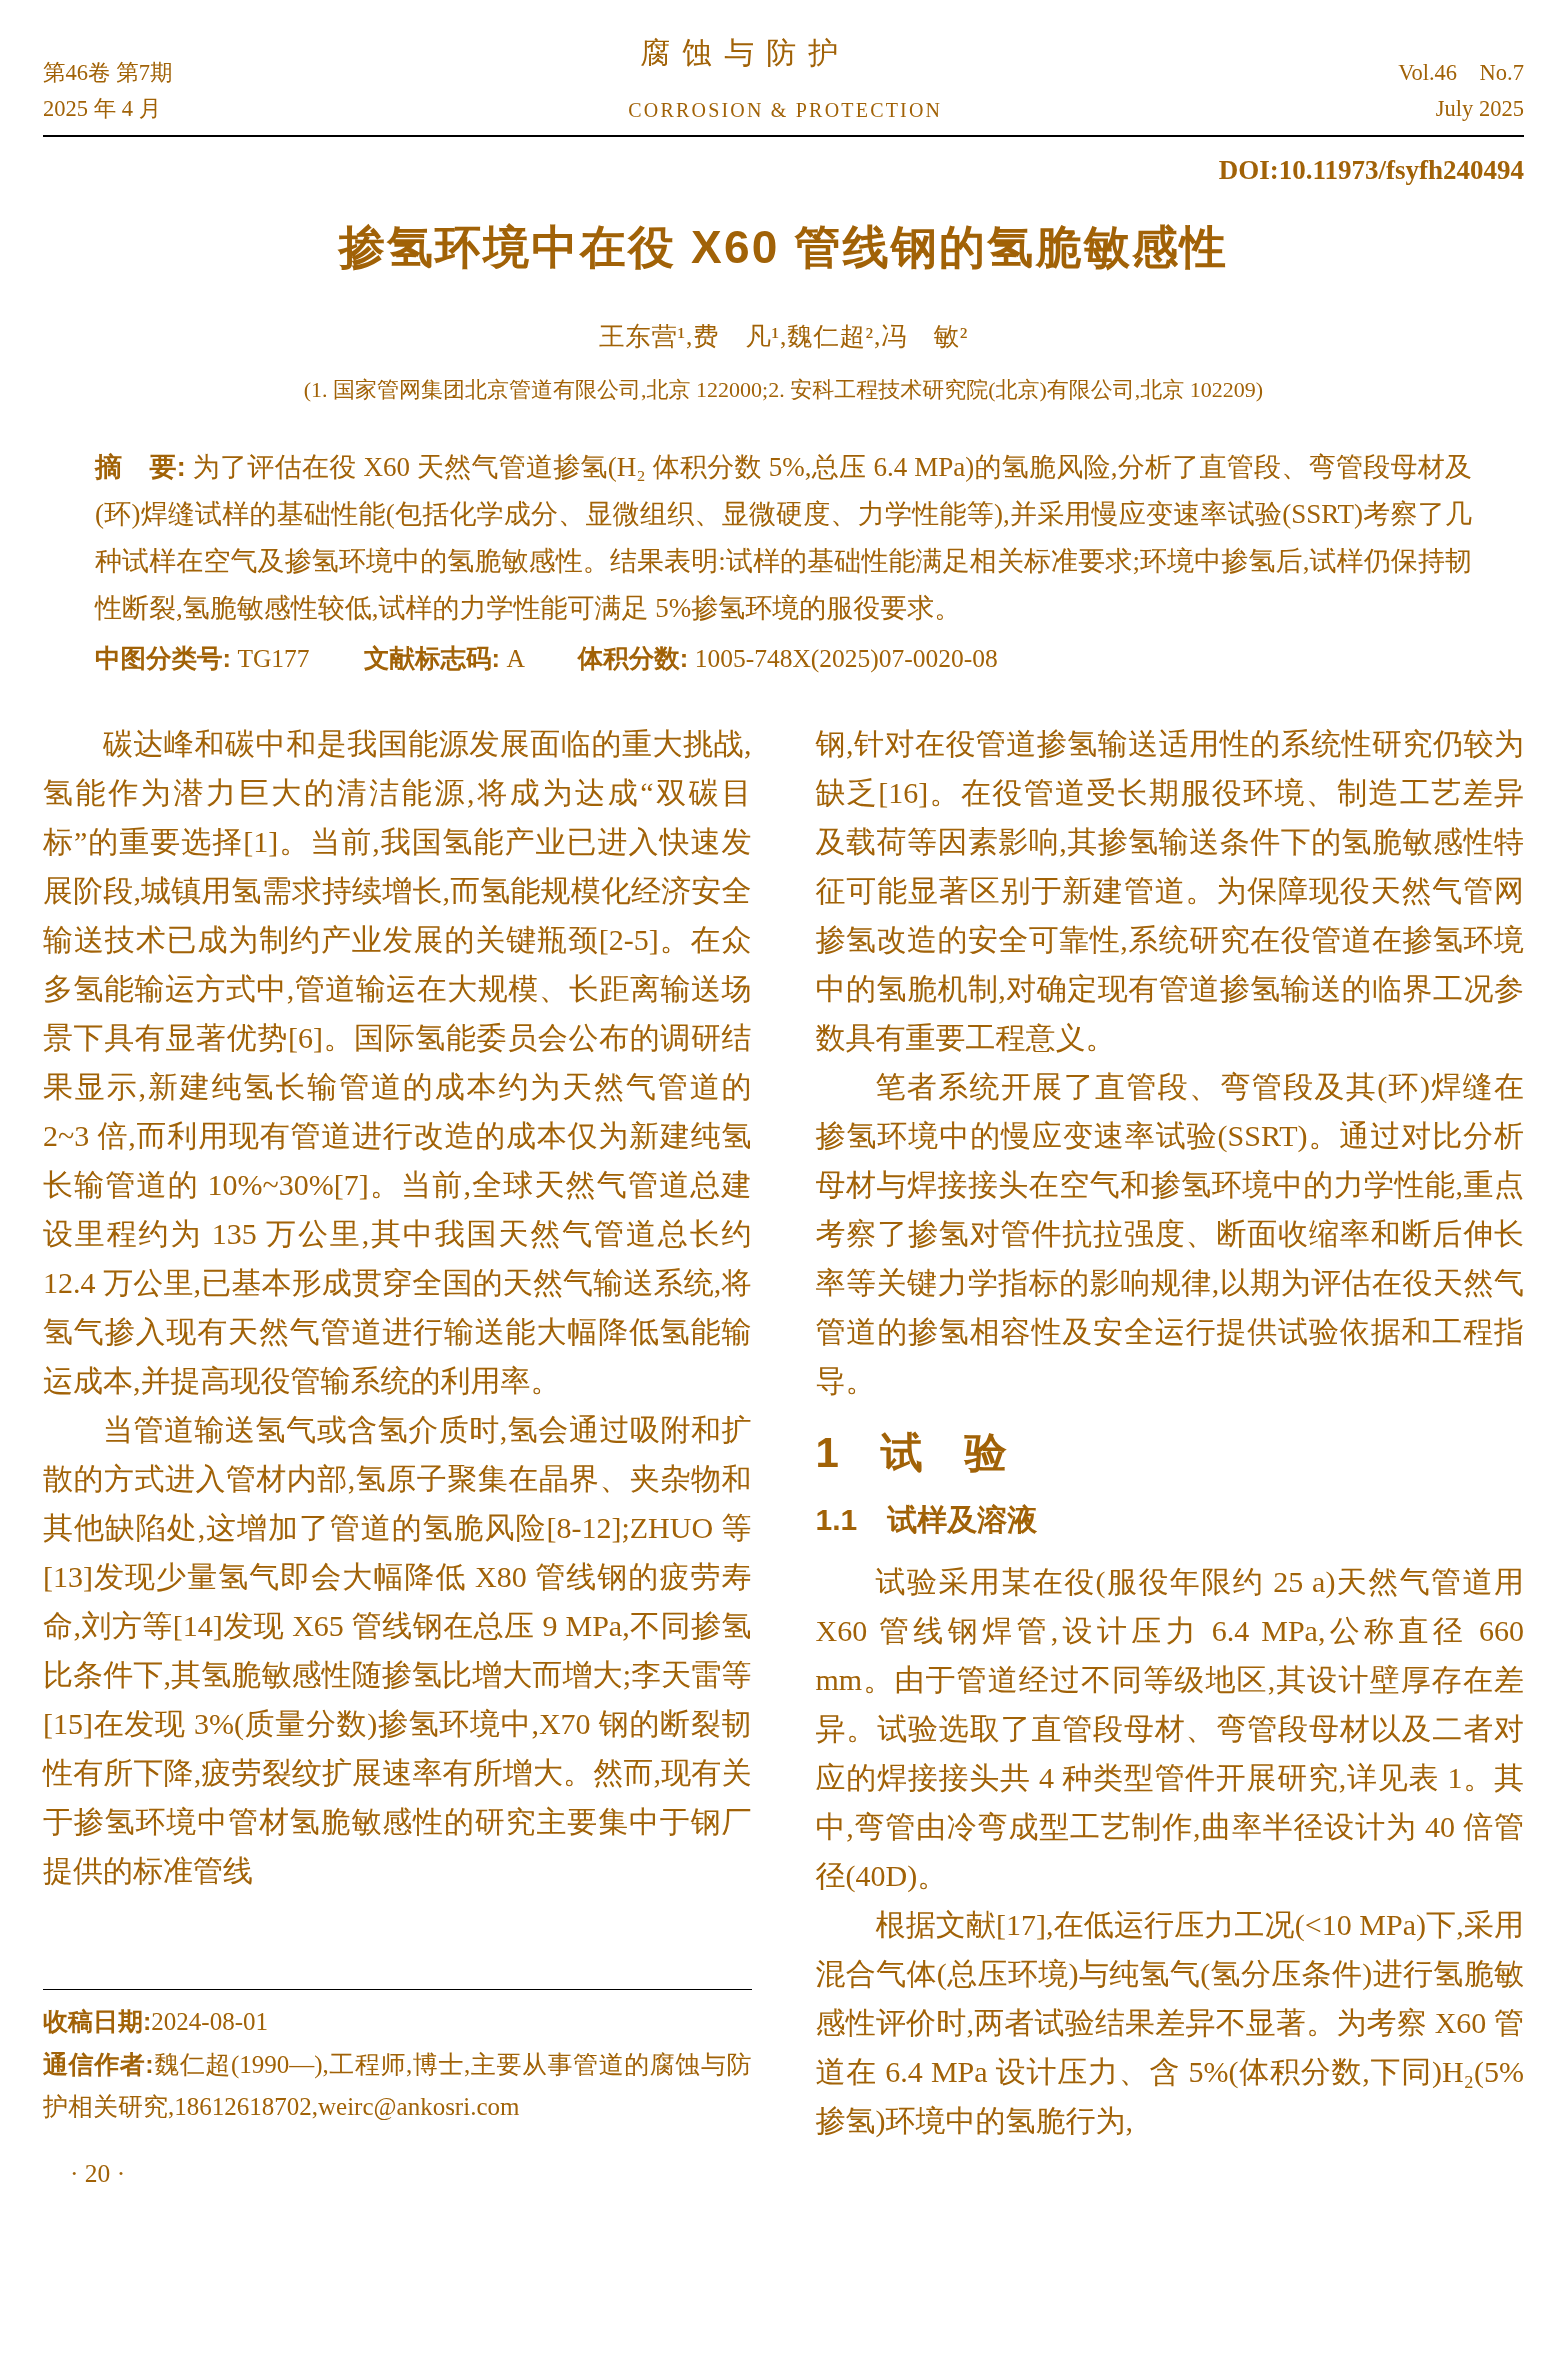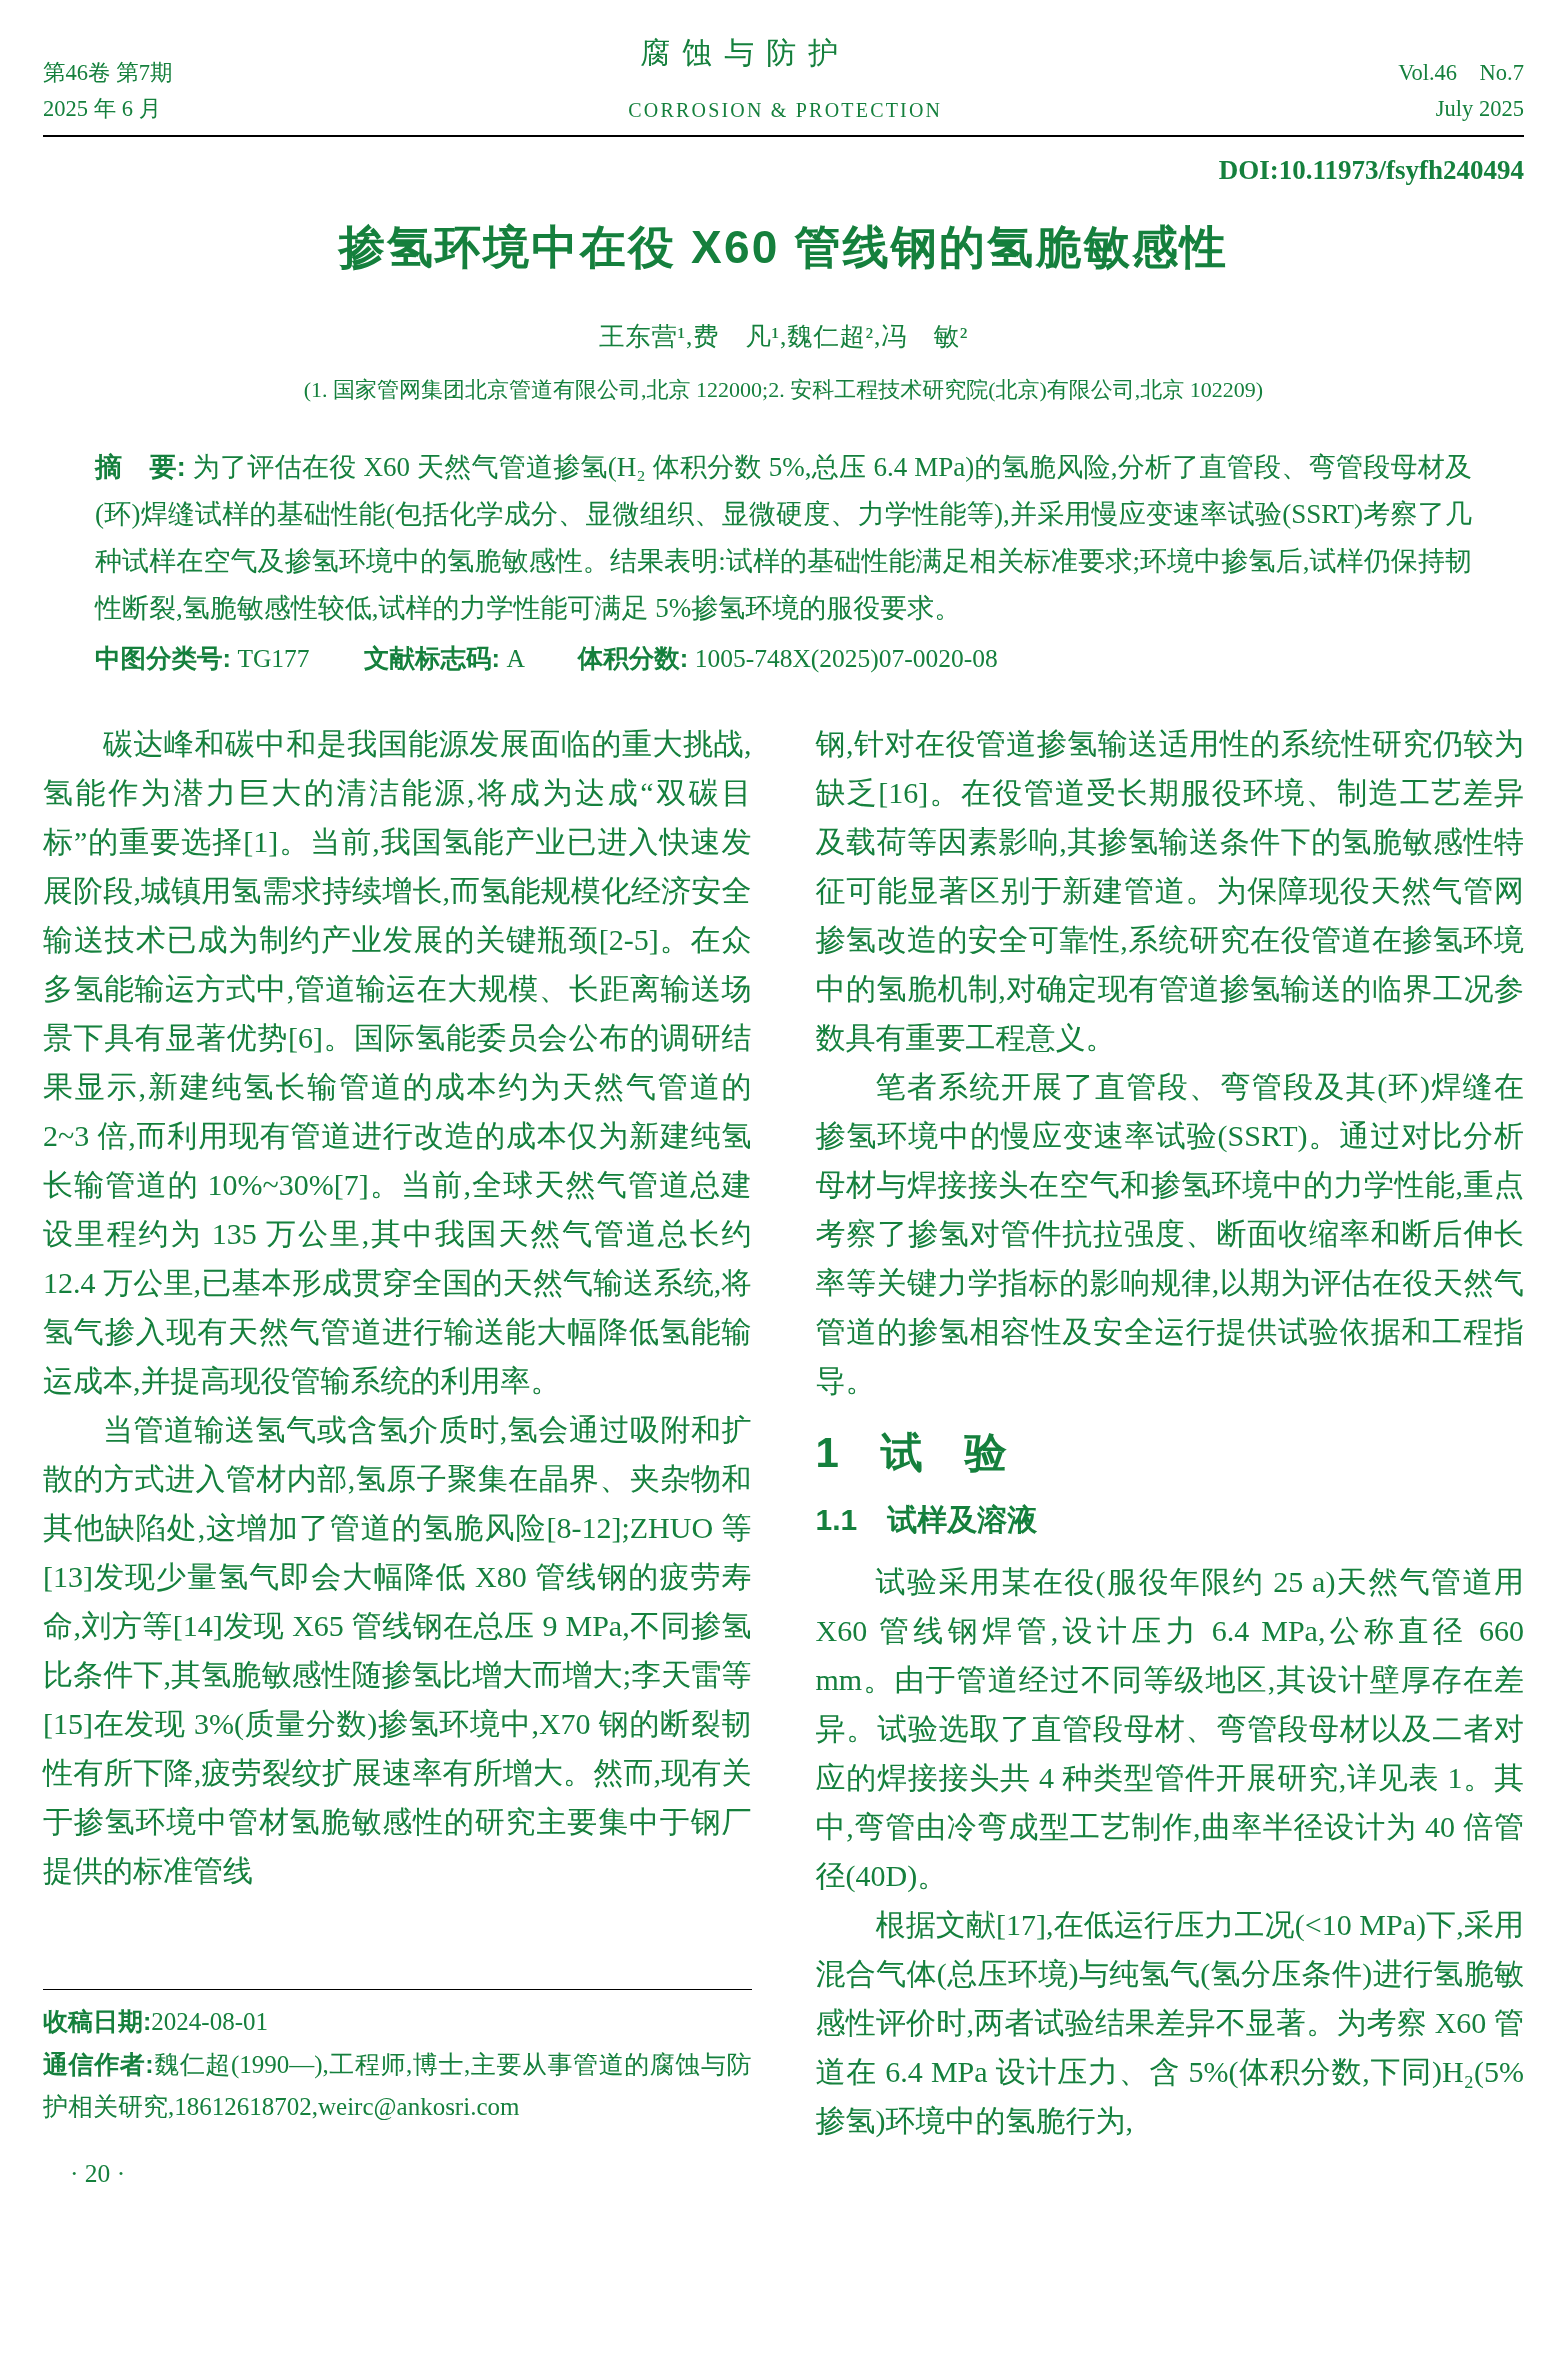--- a/index.html
+++ b/index.html
@@ -1,21 +1,21 @@
 <!DOCTYPE html>
 <html style="font-size:12px"><head>
 <meta charset="utf-8">
 <style>
   * { margin: 0; padding: 0; box-sizing: border-box; }
   html, body { background: #ffffff; }
   .page {
     width: 1567px;
     height: 2377px;
     background: #ffffff;
-    color: #15803d;
+    color: #a16207;
     font-family: "Liberation Serif", "DejaVu Serif", serif;
     padding: 34px 43px 3px;
     overflow: hidden;
     position: relative;
   }
 
   
   .jh { display: flex; justify-content: space-between; align-items: flex-end; }
   .jh-side { font-size: 22.5px; line-height: 36px; }
   .jh-right { text-align: right; }
@@ -63,21 +63,21 @@
   .pagenum { font-size: 25.5px; margin: 21px 0 0 27px; }
 </style>
 </head>
 <body>
 
 <div class="page">
 
   <div class="jh">
     <div class="jh-side jh-left">
       <div>第46卷 第7期</div>
-      <div>2025 年 6 月</div>
+      <div>2025 年 4 月</div>
     </div>
     <div class="jh-center">
       <div class="jh-cn">腐蚀与防护</div>
       <div class="jh-en">CORROSION &amp; PROTECTION</div>
     </div>
     <div class="jh-side jh-right">
       <div>Vol.46　No.7</div>
       <div>July 2025</div>
     </div>
   </div>

